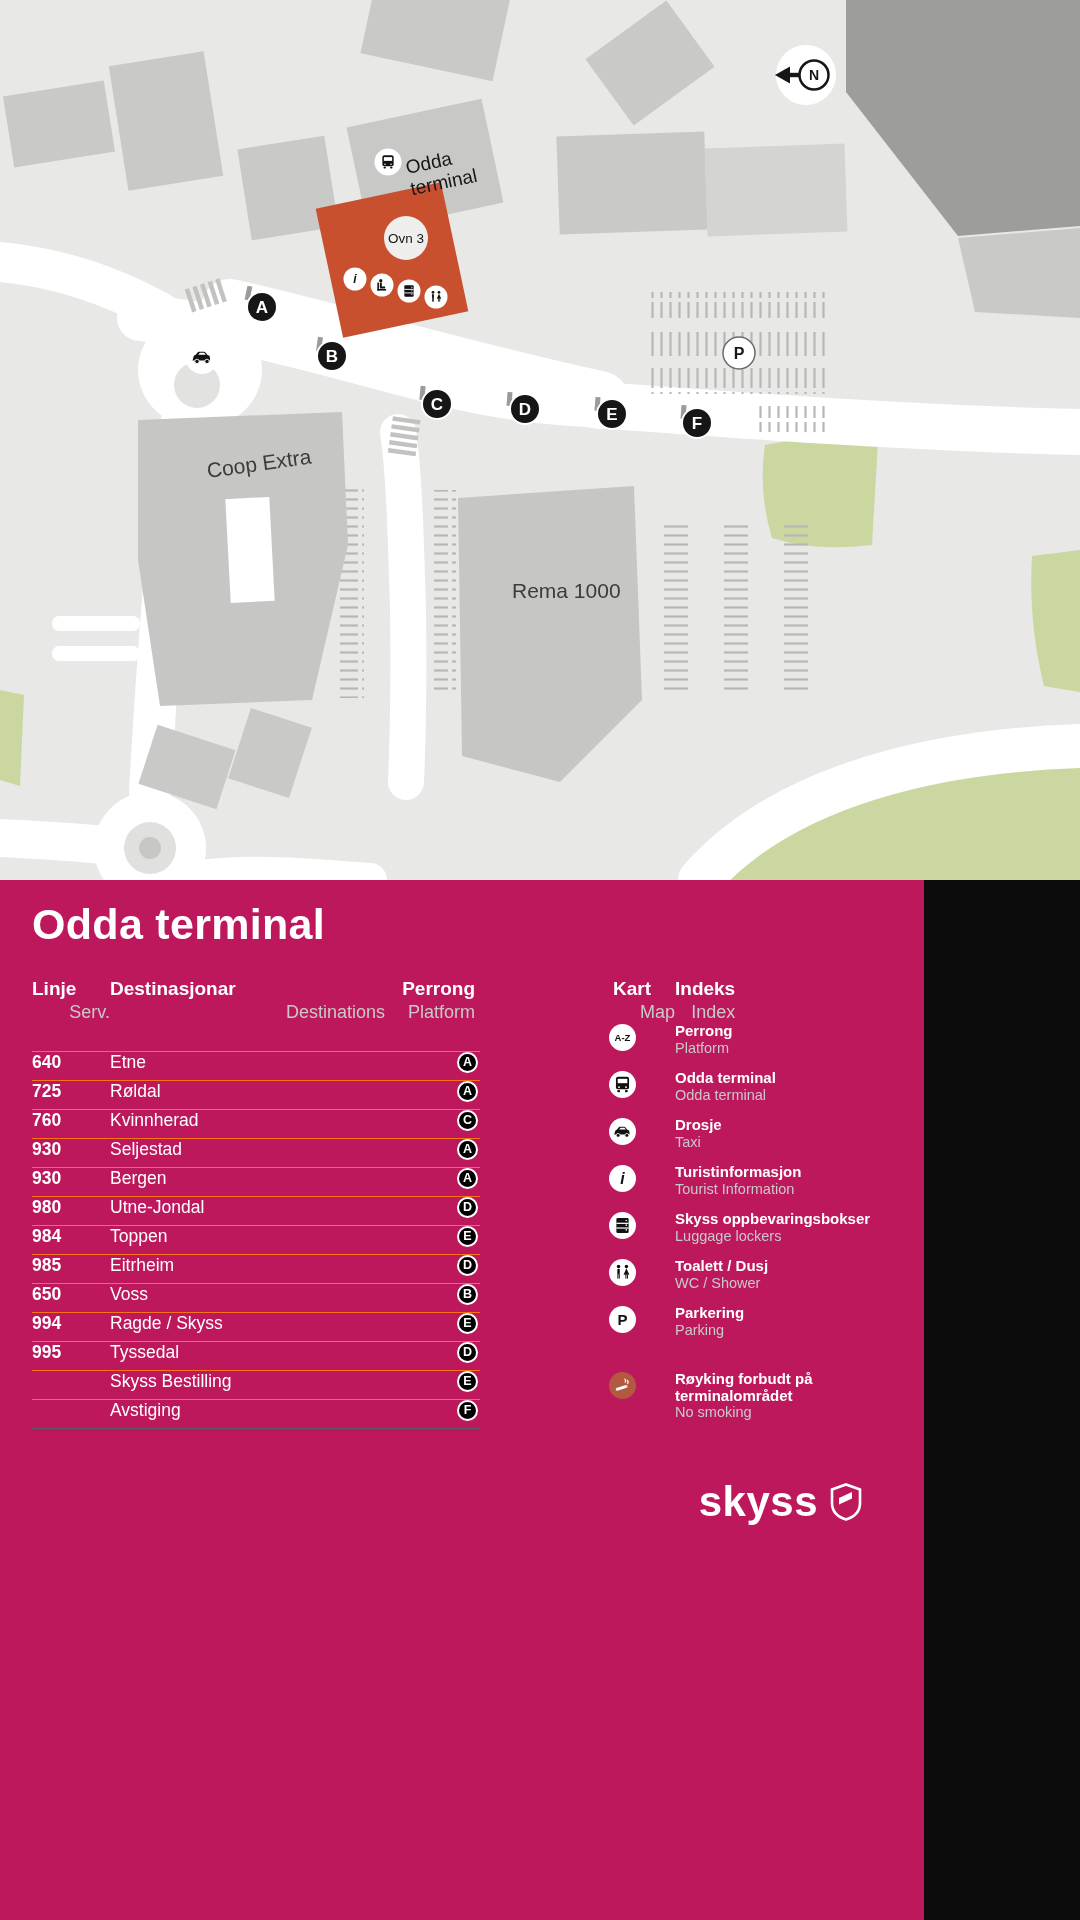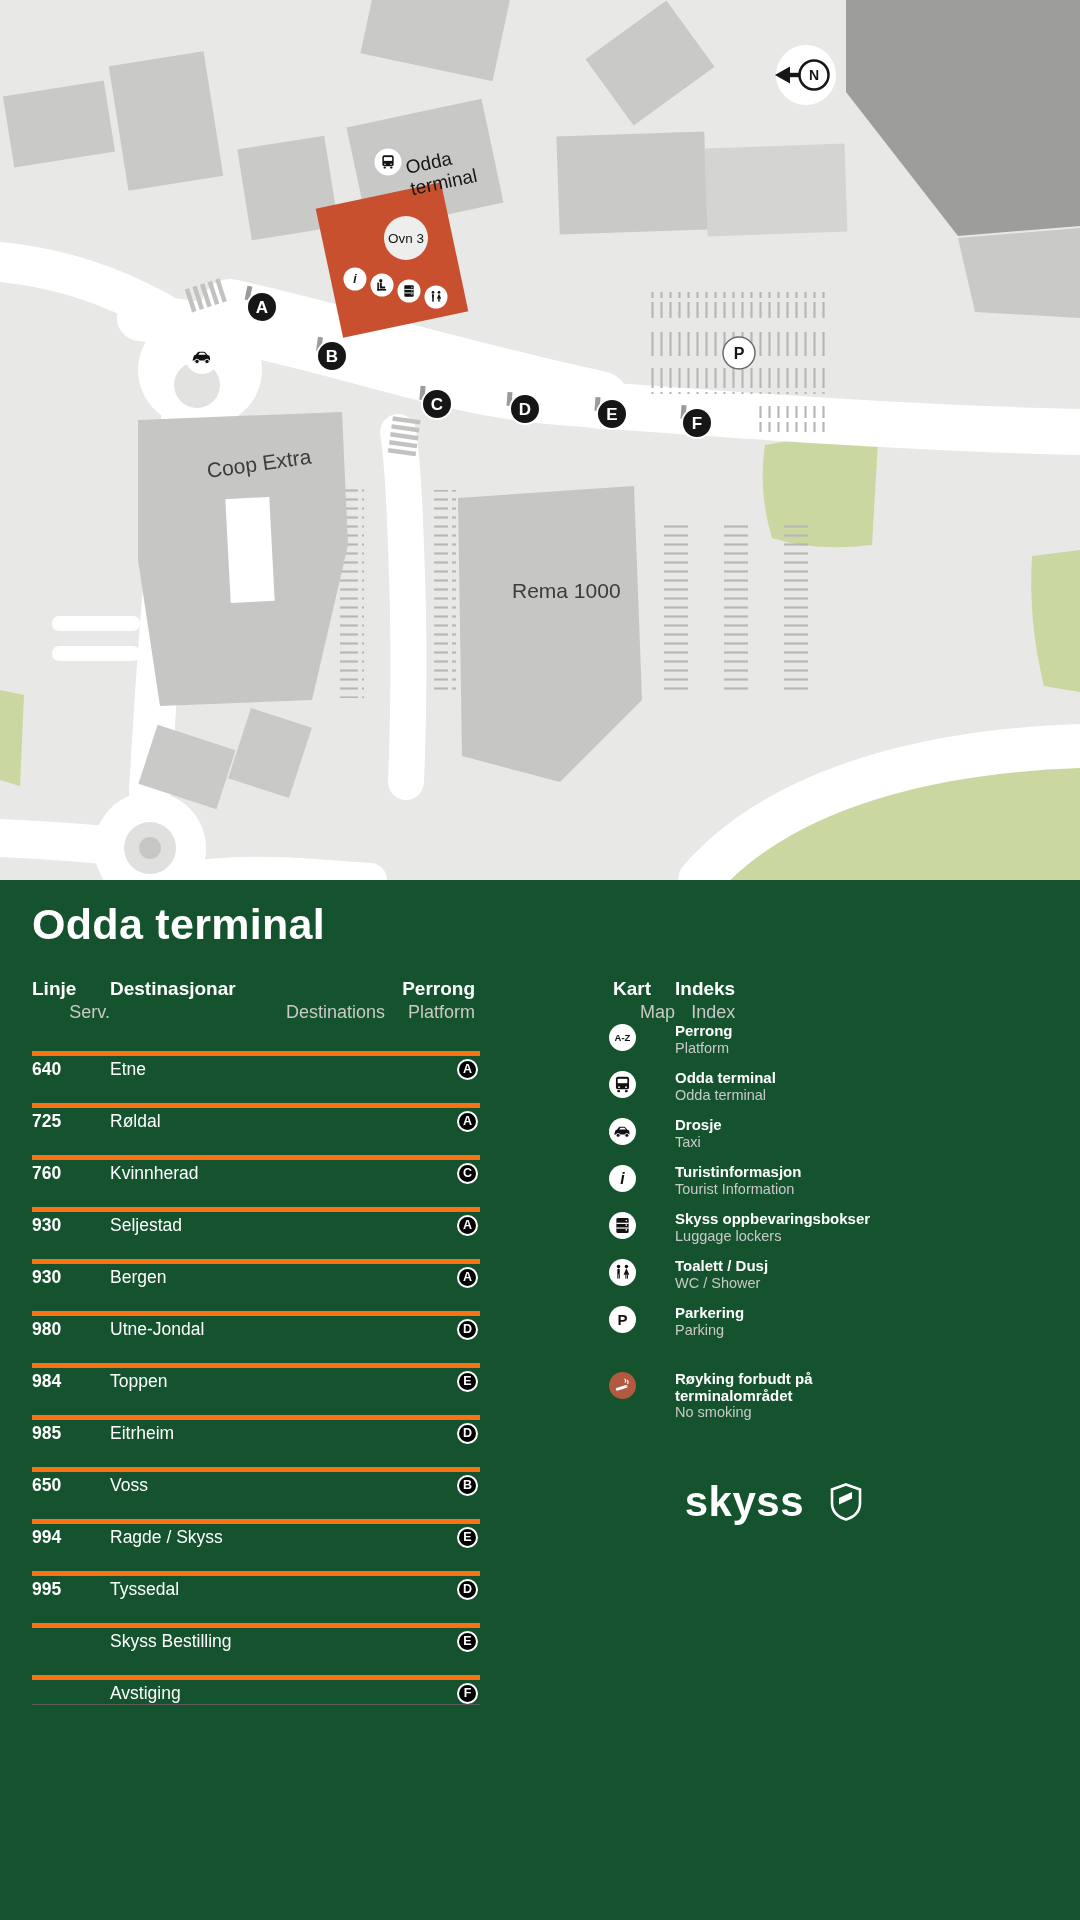--- a/index.html
+++ b/index.html
@@ -1,30 +1,30 @@
 <!DOCTYPE html>
 <html><head>
 <meta charset="utf-8">
 <style>
   * { margin:0; padding:0; box-sizing:border-box; }
   html,body { width:1080px; height:1920px; background:#0c0c0c; font-family:"Liberation Sans",sans-serif; overflow:hidden; }
   .map { position:absolute; top:0; left:0; width:1080px; height:880px; background:#e8e8e7; }
   .map svg { display:block; }
   .map text { font-family:"Liberation Sans",sans-serif; }
 
-  .panel { position:absolute; top:880px; left:0; width:1080px; height:1040px; background:#14532d; color:#fff; }
+  .panel { position:absolute; top:880px; left:0; width:924px; height:1040px; background:#be185d; color:#fff; }
   .title { position:absolute; left:32px; top:20px; font-size:43px; font-weight:bold; letter-spacing:.3px; }
 
   .table { position:absolute; left:32px; top:97px; width:448px; }
   .thead { display:flex; margin-bottom:27px; }
   .th-no { font-size:19px; font-weight:bold; line-height:24px; }
   .th-en { font-size:18px; color:#c9c9c9; line-height:23px;text-align:right; }
   .c1 { width:78px; } .c2 { flex:1; } .c3 { width:95px; text-align:right; padding-right:5px; }
   .rows { border-bottom:1px solid #5c5c5c; }
-  .trow { display:flex; align-items:flex-end; height:29px; border-top:5px solid #f97316;margin-top:23px; }
+  .trow { display:flex; align-items:flex-start; height:29px; border-top:1px solid #f97316; }
   .t-line { width:78px; font-weight:bold; font-size:17.5px; }
   .t-dest { flex:1; font-size:17.5px; }
   .t-badge { width:21px; height:21px; border-radius:50%; background:#000; border:2px solid #fff;
              color:#fff; font-size:12.5px; font-weight:bold; display:flex; align-items:center;
              justify-content:center; margin-left:auto; margin-right:2px; line-height:1; }
 
   .legend { position:absolute; left:609px; top:97px; width:450px; }
   .lhead { display:flex; }
   .lh1 { width:66px; padding-left:4px; }
   .li { display:flex; margin-bottom:15px; }
@@ -33,21 +33,21 @@
   .licon svg { width:21px; height:21px; display:block; }
   .licon.az { font-size:9.5px; font-weight:bold; }
   .licon.pp { font-size:15px; font-weight:bold; }
   .licon.smoke { background:#b2593f; }
   .ltext { margin-left:39px; margin-top:-1px; width:228px; }
   .lno { font-size:15px; font-weight:bold; line-height:16.5px; }
   .len { font-size:14.5px; color:#c9c9c9; line-height:16.5px; }
   .li.smoke-item { margin-top:34px; }
 
   .logo { position:absolute; top:598px; left:0; width:862px; display:flex; justify-content:flex-end;
-          align-items:center; gap:26px;padding-left:24px; }
+          align-items:center; gap:12px;padding-left:24px; }
   .logo .word { font-size:42px; font-weight:bold; letter-spacing:.5px; }
   .logo svg { display:block; }
 </style>
 </head>
 <body>
 
 <div class="map">
 <svg viewBox="0 0 1080 880" width="1080" height="880">
   <defs>
     <pattern id="ph" width="30" height="9" patternUnits="userSpaceOnUse">

